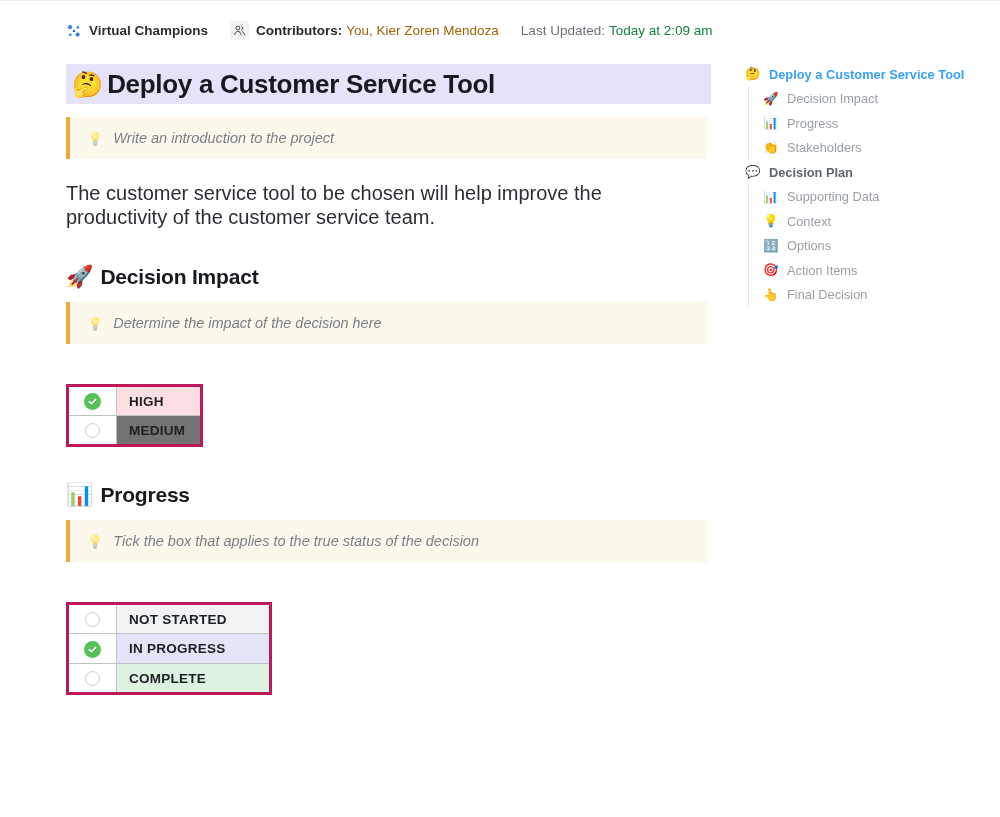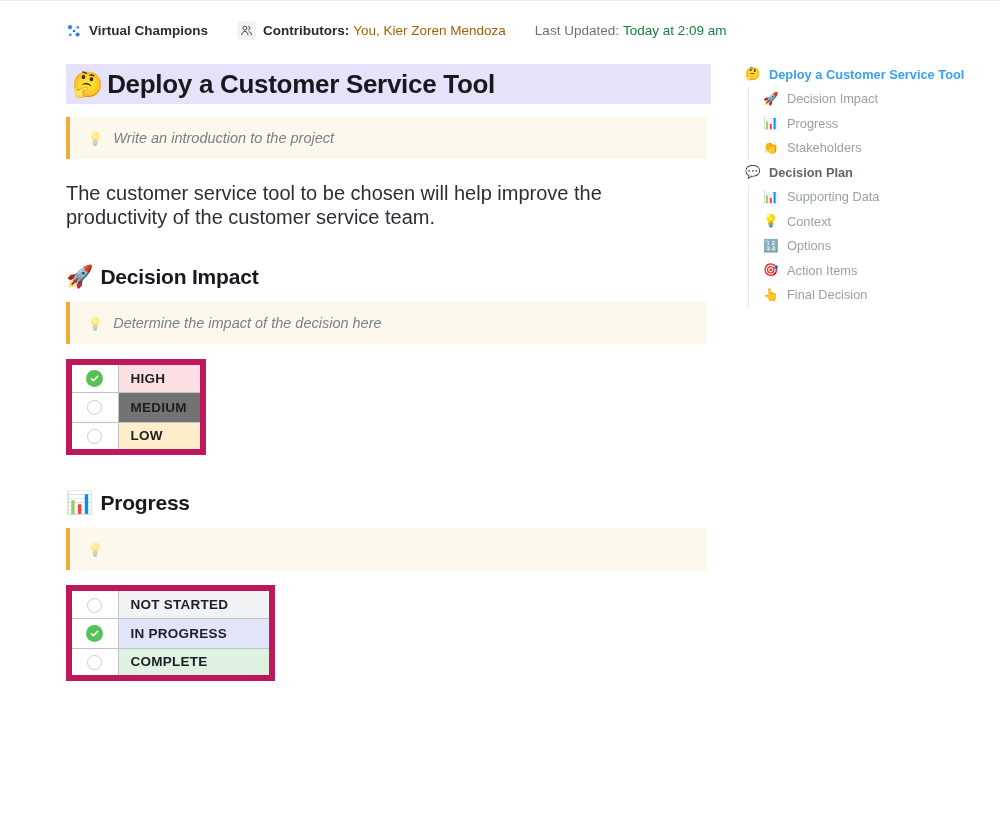--- a/index.html
+++ b/index.html
@@ -55,21 +55,20 @@
     margin: 16px 0 0 0;
     width: 520px;
   }
   .meta-row {
     display: flex;
     align-items: center;
     margin-top: 21px;
     font-size: 13.5px;
     color: #4a4f55;
     white-space: nowrap;
-    gap: 7px;
   }
   .meta-group {
     display: flex;
     align-items: center;
   }
   .meta-group + .meta-group { margin-left: 22px; }
   .meta-label { font-weight: bold; color: #26292e; }
   .meta-value { color: #a16207; margin-left: 4px; }
   .space-icon {
     width: 16px; height: 16px;
@@ -159,23 +158,23 @@
   }
   .section-head .section-title {
     font-size: 21px;
     font-weight: bold;
     color: #16191d;
     letter-spacing: -0.2px;
   }
 
   
   .choice-table {
-    margin-top: 15px;
+    margin-top: 40px;
     border-collapse: collapse;
-    border: 6px solid #be185d;
+    border: 3px solid #be185d;
     table-layout: fixed;
   }
   .choice-table td {
     border: 1px solid #bfc3c8;
     height: 30px;
     vertical-align: middle;
   }
   .cell-check {
     width: 49px;
     background: #ffffff;
@@ -325,34 +324,31 @@
                 <svg width="11" height="11" viewBox="0 0 12 12">
                   <path d="M2.6 6.2l2.2 2.3 4.6-4.8" fill="none" stroke="#fff" stroke-width="1.7" stroke-linecap="round" stroke-linejoin="round"></path>
                 </svg>
               </span></td>
             <td class="cell-label" style="background:#fbdfe2">HIGH</td>
           </tr>
           <tr>
             <td class="cell-check"><span class="radio-off"></span></td>
             <td class="cell-label" style="background:#737373">MEDIUM</td>
           </tr>
-          <tr>
-            <td class="cell-check"><span class="radio-off"></span></td>
-            <td class="cell-label" style="background:#fdeec9">LOW</td>
-          </tr>
         </tbody>
     </table>
 
     <div class="section-head">
       <span class="emoji">📊</span>
       <span class="section-title">Progress</span>
     </div>
 
     <div class="callout">
       <span class="bulb">💡</span>
+      <span class="callout-text">Tick the box that applies to the true status of the decision</span>
     </div>
 
     <table class="choice-table tbl-progress">
       <tbody id="progress-rows">
           <tr>
             <td class="cell-check"><span class="radio-off"></span></td>
             <td class="cell-label" style="background:#f1f2f3">NOT STARTED</td>
           </tr>
           <tr>
             <td class="cell-check"><span class="radio-on">

